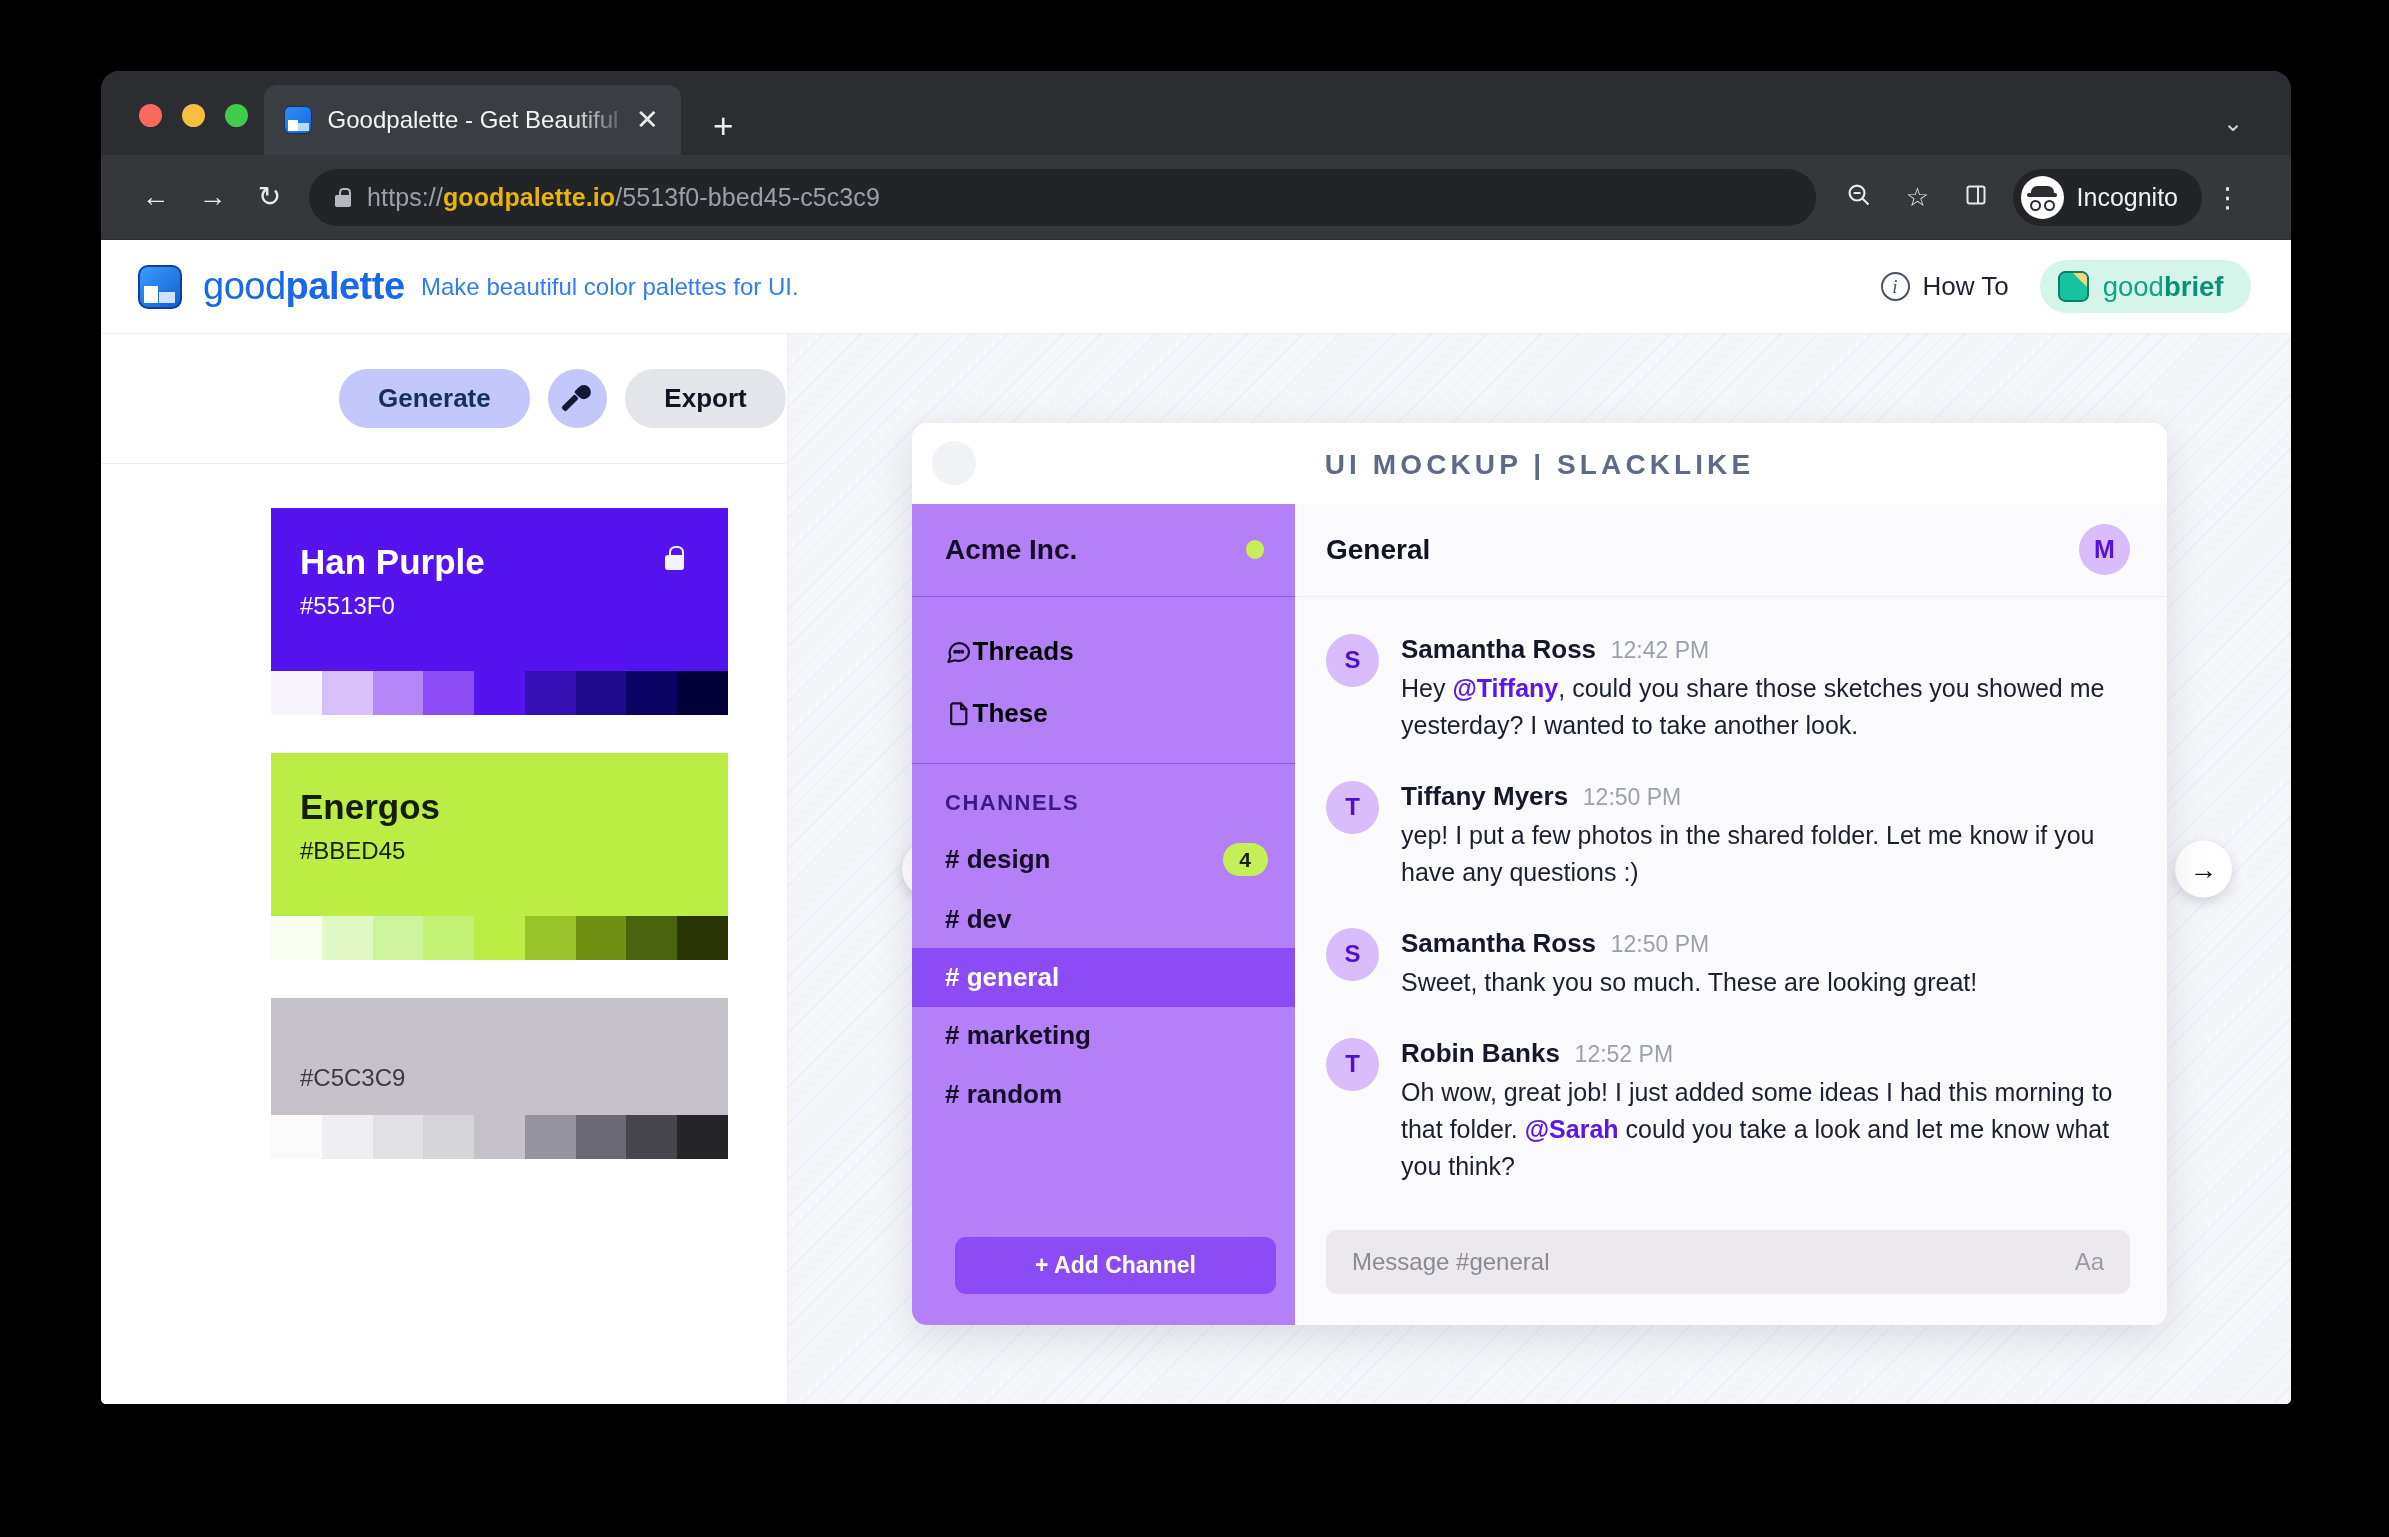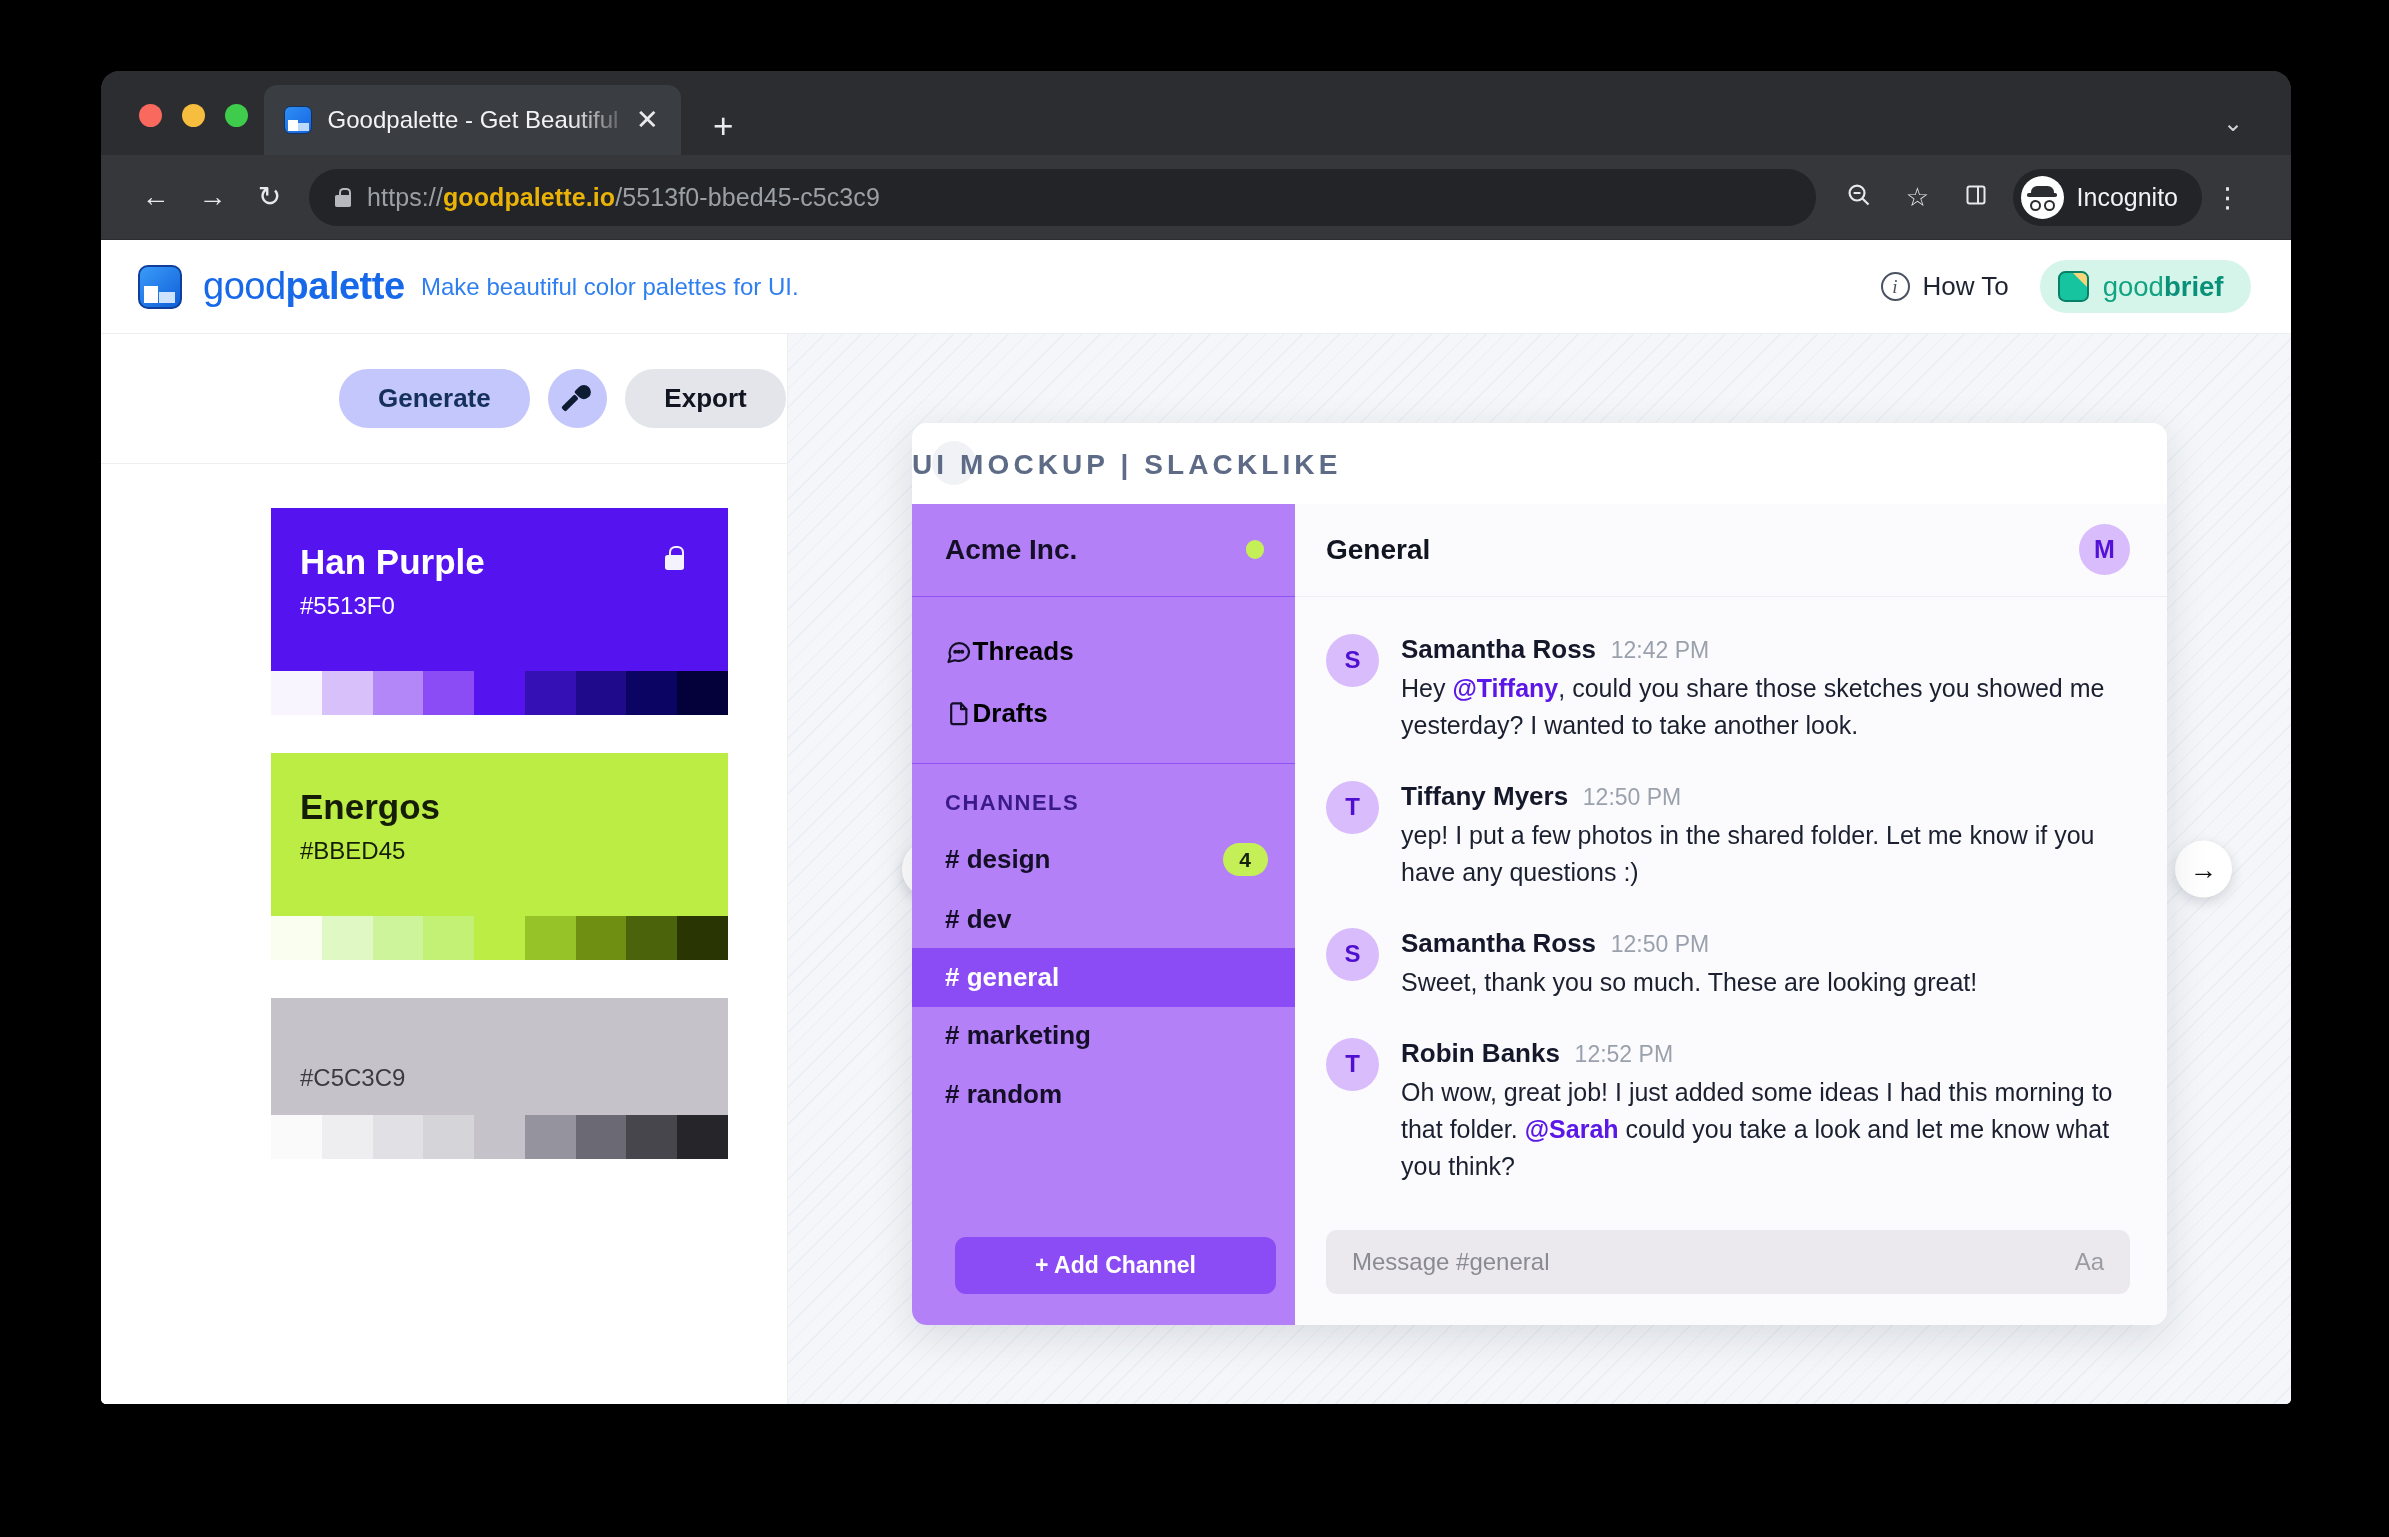--- a/index.html
+++ b/index.html
@@ -266,21 +266,21 @@
     box-shadow: 0 11px 40px rgba(28,38,62,.13);
     display: flex; flex-direction: column; overflow: hidden;
     margin-top: 9.2px;
   }
   .mock-top { height: 81px; position: relative; flex: 0 0 auto; }
   .mock-circle {
     position: absolute; left: 20px; top: 18.3px;
     width: 44px; height: 44px; border-radius: 50%; background: #f0f2f6;
   }
   .mock-heading {
-    position: absolute; left: 0; right: 0; top: 26px; 
+    position: absolute; left: 0; right: 0; top: 26px; text-align: center;
     font-size: 28px; font-weight: 700; letter-spacing: 4.1px; color: #5d6b87;
   }
   .mock-body { flex: 1; display: flex; min-height: 0; }
 
   .mock-sidebar {
     width: 383px; background: #b380f8;
     display: flex; flex-direction: column; flex: 0 0 auto;
   }
   .ws-head {
     height: 93px; display: flex; align-items: center;
@@ -518,21 +518,21 @@
                     </span>
                     <span>Threads</span>
                   </div>
                   <div class="ws-link">
                     <span class="ico">
                       <svg width="27.5" height="27.5" viewBox="0 0 24 24" fill="none" stroke="#140f27" stroke-width="1.9" stroke-linecap="round" stroke-linejoin="round">
                         <path d="M14 3H7a1.6 1.6 0 0 0-1.6 1.6v14.8A1.6 1.6 0 0 0 7 21h10a1.6 1.6 0 0 0 1.6-1.6V8z"></path>
                         <path d="M14 3v5h4.6"></path>
                       </svg>
                     </span>
-                    <span>Drafts</span>
+                    <span>These</span>
                   </div>
                 </div>
               <div class="ws-section">CHANNELS</div>
               <div id="channel-list">
                   <div class="chan">
                     <span># design</span>
                     <span class="chan-badge">4</span>
                   </div>
                   <div class="chan">
                     <span># dev</span>

